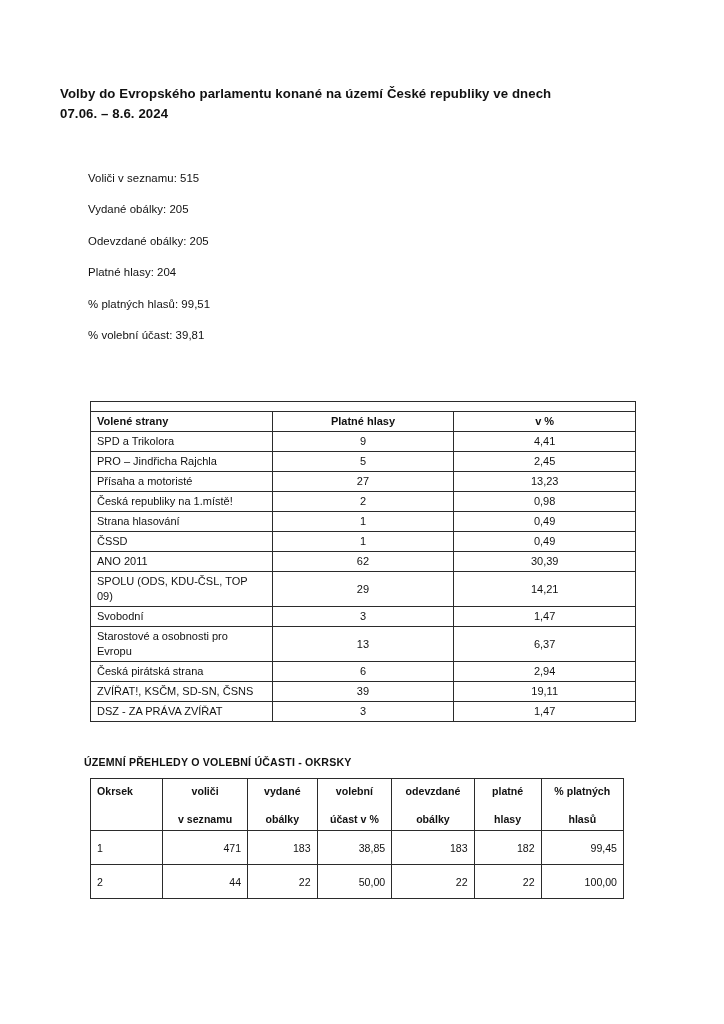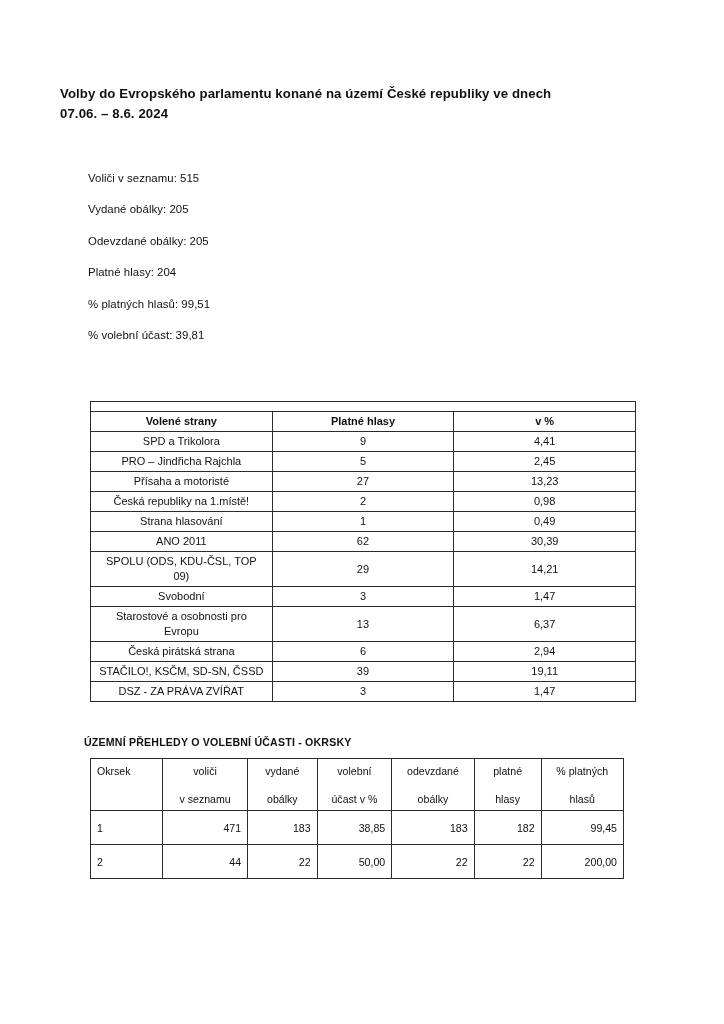--- a/index.html
+++ b/index.html
@@ -68,21 +68,21 @@
     table-layout: fixed;
   }
   table.results td, table.results th {
     border: 1px solid #2b2b2b;
     padding: 2px 6px;
     height: 17px;
     line-height: 15px;
     vertical-align: middle;
     box-sizing: border-box;
   }
-  .col-party { width: 48%; text-align: center; }
+  .col-party { width: 48%; text-align: left; }
   .col-votes { width: 26%; text-align: center; }
   .col-pct   { width: 26%; text-align: center; }
   td.num-votes { text-align: center; }
   td.num-pct { text-align: center; }
   tr.spacer-row td {
     height: 10px;
     border-left: 1px solid #2b2b2b;
     border-right: 1px solid #2b2b2b;
     border-top: 1px solid #2b2b2b;
     border-bottom: none;
@@ -110,21 +110,21 @@
     font-size: 10.6px;
     table-layout: fixed;
   }
   table.districts td {
     border: 1px solid #2b2b2b;
     padding: 3px 6px;
     vertical-align: top;
     box-sizing: border-box;
   }
   table.districts thead td {
-    font-weight: normal;
+    font-weight: bold;
     text-align: center;
     height: 52px;
     vertical-align: top;
     padding-top: 6px;
   }
   table.districts thead td.first-head {
     text-align: left;
   }
   .hdr-l1 { display: block; }
   .hdr-l2 { display: block; margin-top: 16px; }
@@ -212,20 +212,25 @@
           <td class="col-party">Česká republiky na 1.místě!</td>
           <td class="num-votes">2</td>
           <td class="num-pct">0,98</td>
         </tr>
         <tr>
           <td class="col-party">Strana hlasování</td>
           <td class="num-votes">1</td>
           <td class="num-pct">0,49</td>
         </tr>
         <tr>
+          <td class="col-party">ČSSD</td>
+          <td class="num-votes">1</td>
+          <td class="num-pct">0,49</td>
+        </tr>
+        <tr>
           <td class="col-party">ANO 2011</td>
           <td class="num-votes">62</td>
           <td class="num-pct">30,39</td>
         </tr>
         <tr>
           <td class="col-party">SPOLU (ODS, KDU-ČSL, TOP 09)</td>
           <td class="num-votes">29</td>
           <td class="num-pct">14,21</td>
         </tr>
         <tr>
@@ -237,21 +242,21 @@
           <td class="col-party">Starostové a osobnosti pro Evropu</td>
           <td class="num-votes">13</td>
           <td class="num-pct">6,37</td>
         </tr>
         <tr>
           <td class="col-party">Česká pirátská strana</td>
           <td class="num-votes">6</td>
           <td class="num-pct">2,94</td>
         </tr>
         <tr>
-          <td class="col-party">STAČILO!, KSČM, SD-SN, ČSSD</td>
+          <td class="col-party">ZVÍŘAT!, KSČM, SD-SN, ČSNS</td>
           <td class="num-votes">39</td>
           <td class="num-pct">19,11</td>
         </tr>
         <tr>
           <td class="col-party">DSZ - ZA PRÁVA ZVÍŘAT</td>
           <td class="num-votes">3</td>
           <td class="num-pct">1,47</td>
         </tr>
       </tbody>
     </table>
@@ -302,19 +307,19 @@
           <td>182</td>
           <td>99,45</td>
         </tr>
         <tr>
           <td class="first-cell">2</td>
           <td>44</td>
           <td>22</td>
           <td>50,00</td>
           <td>22</td>
           <td>22</td>
-          <td>200,00</td>
+          <td>100,00</td>
         </tr>
       </tbody>
     </table>
   </div>
 
 </div>
 
 </body></html>

